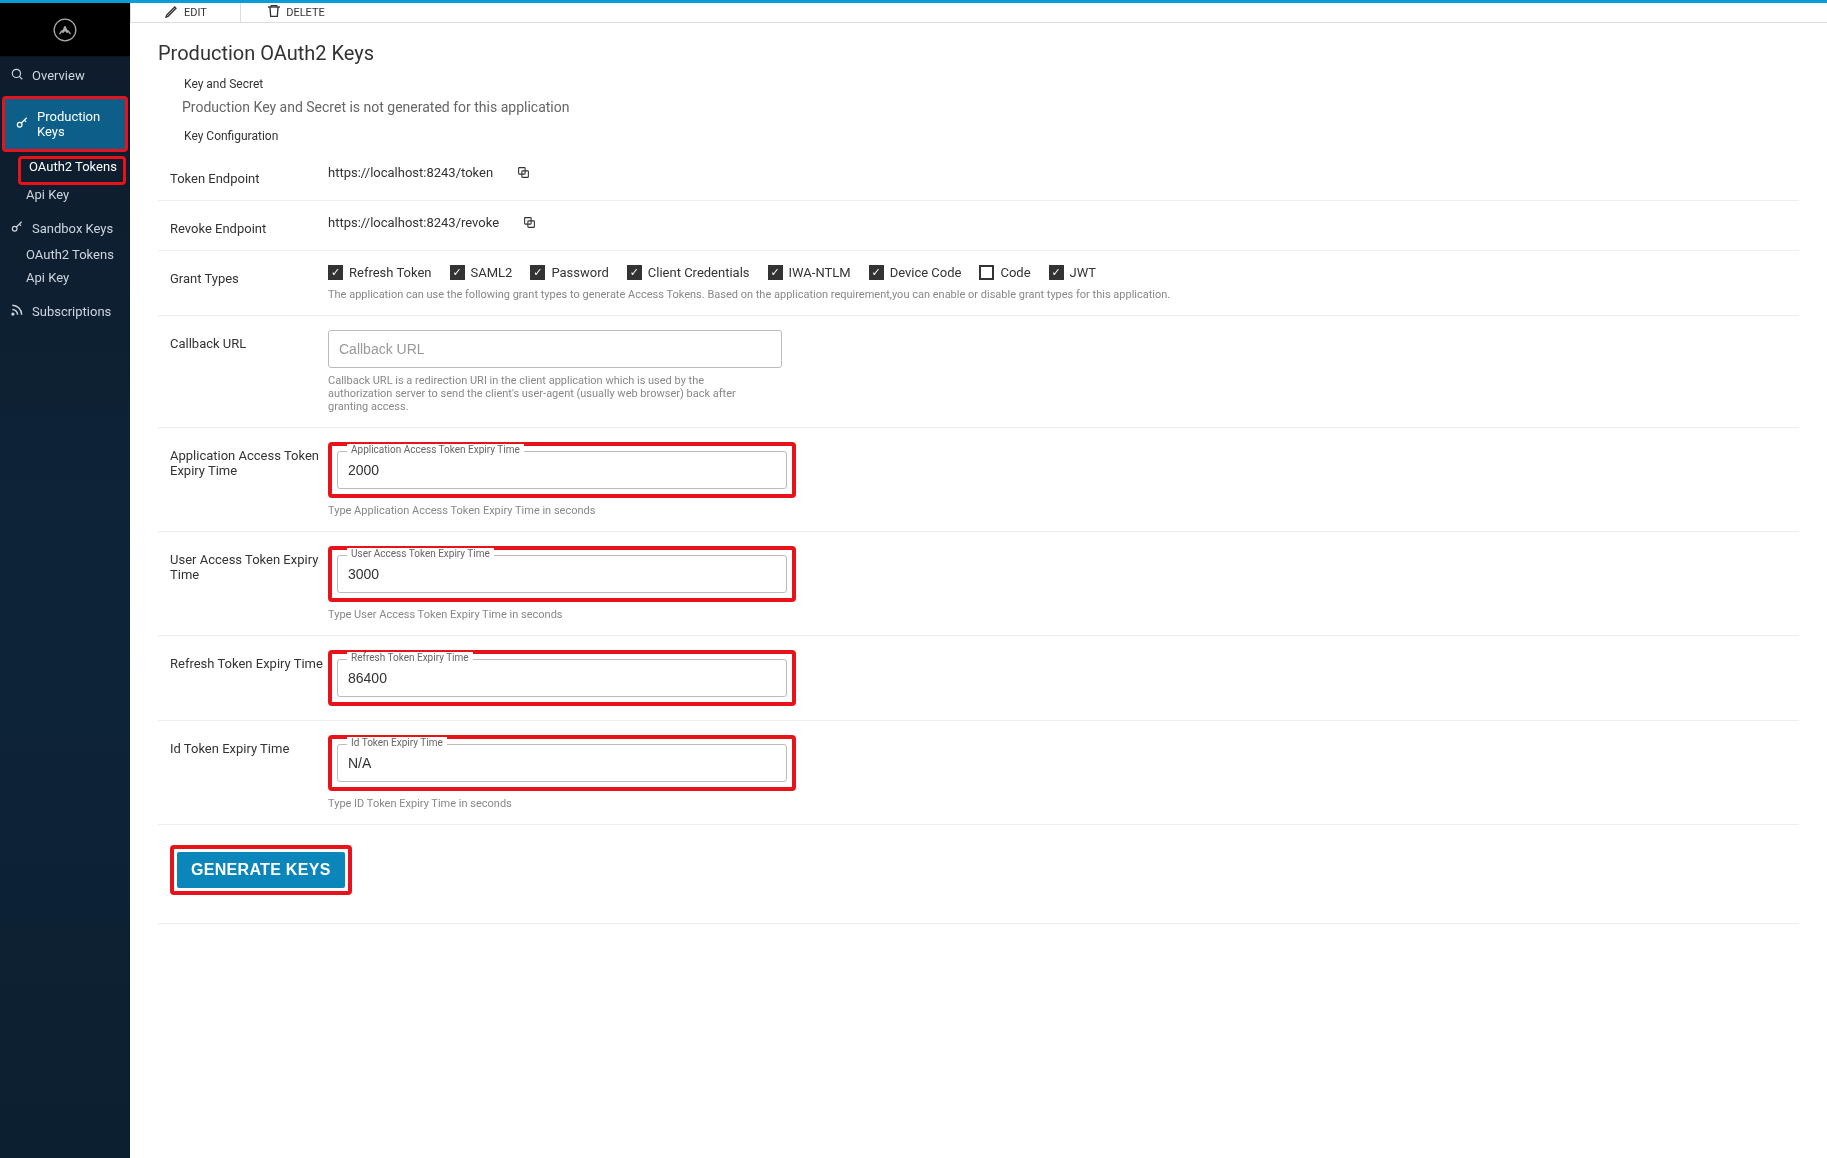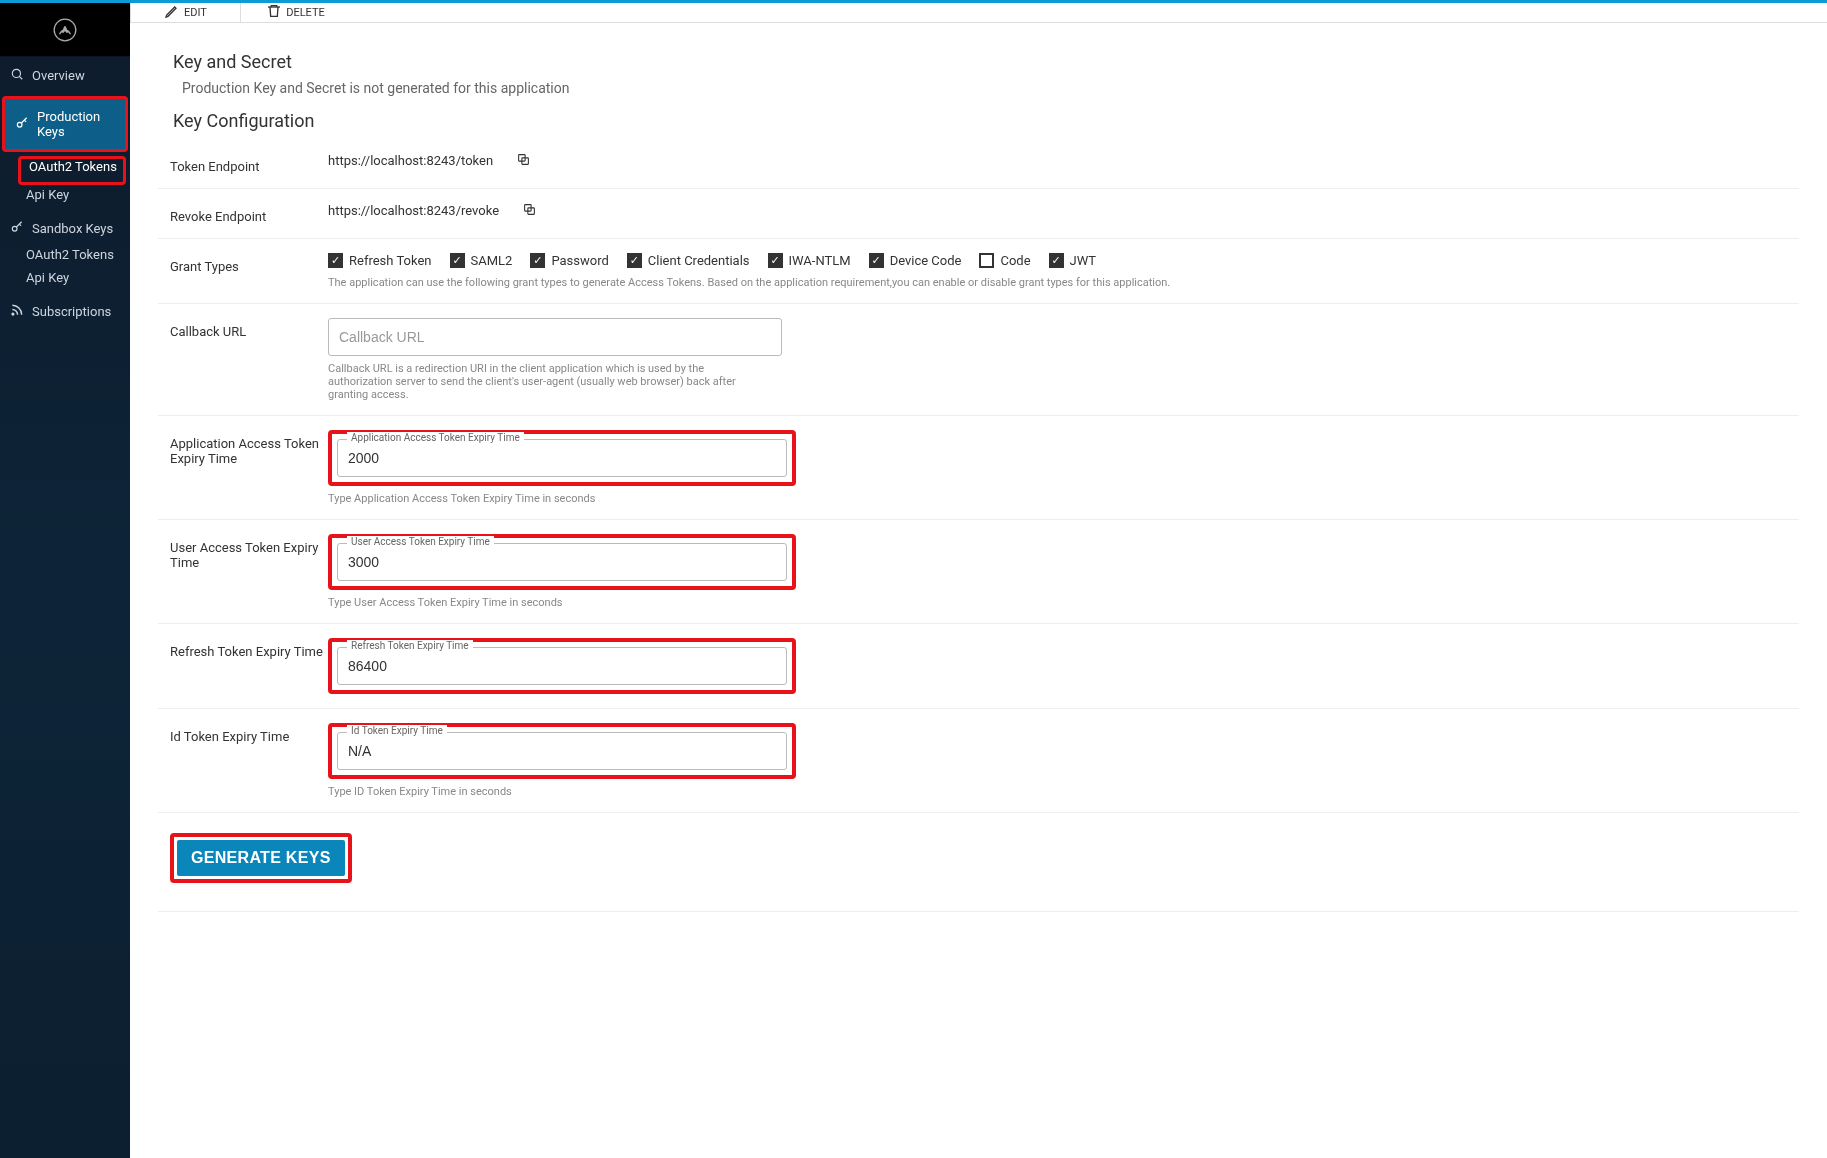--- a/index.html
+++ b/index.html
@@ -15,27 +15,27 @@
     .highlight-red { border: 3px solid #e8131a; border-radius: 4px; }
     .main { flex: 1; display: flex; flex-direction: column; }
     .topbar { display: flex; border-bottom: 1px solid #ddd; }
     .topbar-left { flex: 1; padding: 10px 20px; }
     .app-title { font-size: 24px; font-weight: 400; color: #333; }
     .app-sub { font-size: 11px; color: #666; margin-top: 2px; }
     .topbar-actions { display: flex; }
     .top-action { width: 110px; border-left: 1px solid #ddd; display: flex; align-items: center; justify-content: center; gap: 4px; font-size: 11px; color: #333; cursor: pointer; }
     .content { padding: 18px 28px 40px 28px; }
     .page-title { font-size: 20px; font-weight: 400; margin-bottom: 12px; color: #333; }
-    .section-title { font-size: 18px; font-weight: 400; margin: 10px 0 8px 15px; color: #333; }
+    .section-title { font-size: 12px; font-weight: 400; margin: 10px 0 8px 26px; color: #333; }
     .section-note { font-size: 14px; color: #666; margin-left: 24px; margin-bottom: 14px; }
     .config-row { display: flex; align-items: flex-start; border-bottom: 1px solid #eee; padding: 14px 0; }
     .config-row:last-of-type { border-bottom: none; }
     .config-label { width: 170px; font-size: 13px; color: #333; padding-top: 6px; padding-left: 12px; }
     .config-value { flex: 1; }
-    .endpoint { font-size: 13px; color: #333; display: flex; gap: 24px; }
+    .endpoint { font-size: 13px; color: #333; display: flex; align-items: center; gap: 24px; }
     .copy-icon { cursor: pointer; display: inline-flex; }
     .grant-types { display: flex; flex-wrap: wrap; gap: 18px; align-items: center; font-size: 13px; }
     .checkbox-item { display: flex; align-items: center; gap: 6px; cursor: pointer; }
     .checkbox-box { width: 15px; height: 15px; border: 2px solid #333; display: inline-flex; align-items: center; justify-content: center; }
     .checkbox-box.checked { background: #333; }
     .checkbox-box.checked::after { content: "✓"; color: #fff; font-size: 11px; line-height: 1; }
     .grant-note { font-size: 11px; color: #888; margin-top: 8px; }
     .field-wrap { width: 454px; position: relative; }
     .field-outer { border: 1px solid #bbb; border-radius: 3px; padding: 0 10px; height: 38px; display: flex; align-items: center; background: #fff; }
     .field-outer input { border: none; outline: none; width: 100%; font-size: 14px; color: #333; background: transparent; }
@@ -120,20 +120,21 @@
                 <path d="M3 6h18"></path>
                 <path d="M8 6V4h8v2"></path>
                 <path d="M6 6l1 14h10l1-14"></path>
               </svg></span>
           <span>DELETE</span>
         </div>
       </div>
     </div>
 
     <div class="content">
+      <div class="page-title">Production OAuth2 Keys</div>
 
       <div class="section-title">Key and Secret</div>
       <div class="section-note">Production Key and Secret is not generated for this application</div>
 
       <div class="section-title">Key Configuration</div>
 
       <div class="config-row">
         <div class="config-label">Token Endpoint</div>
         <div class="config-value">
           <div class="endpoint">

